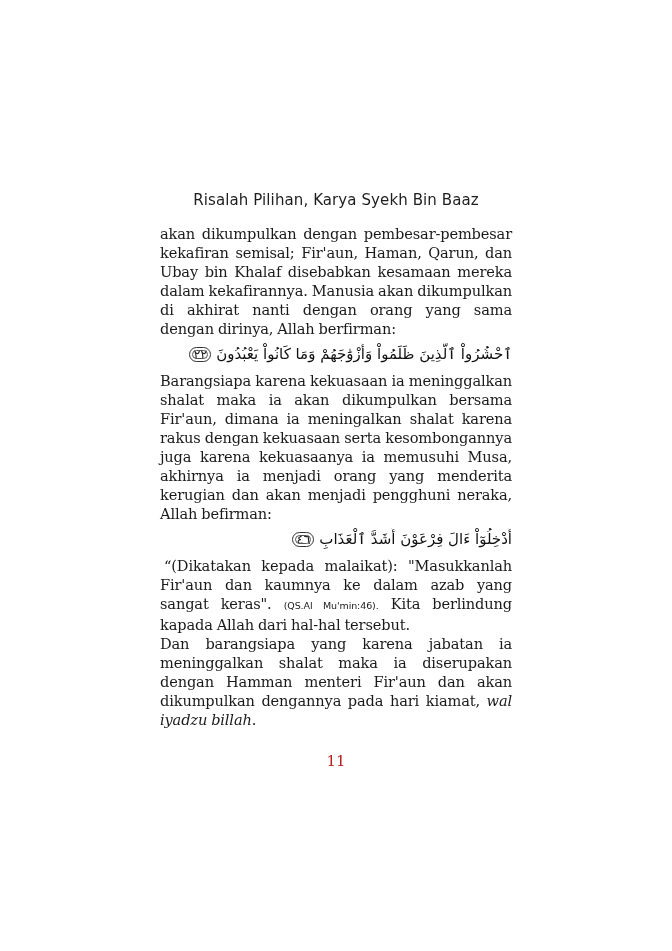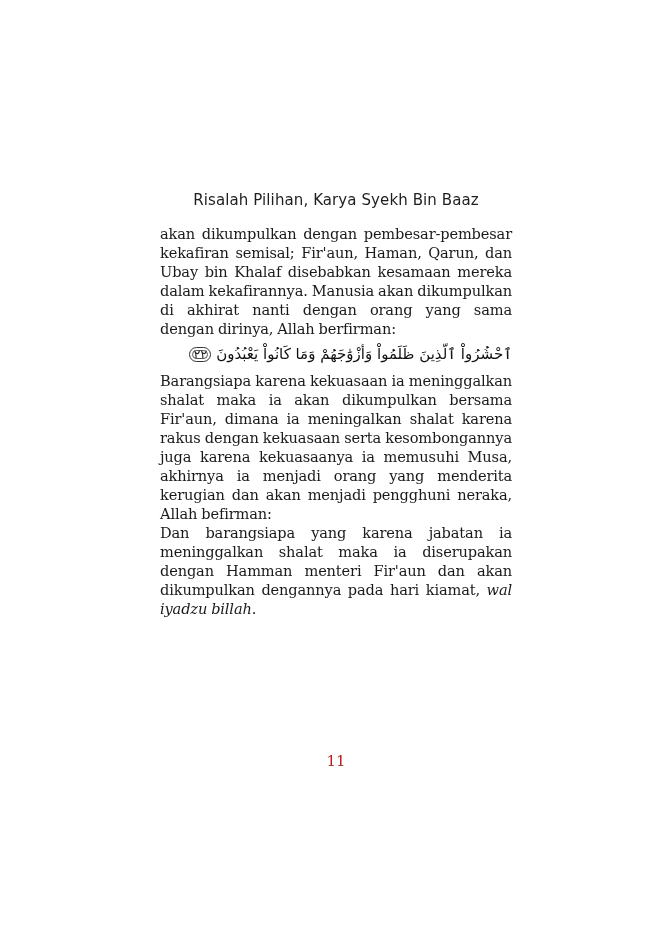--- a/index.html
+++ b/index.html
@@ -111,21 +111,26 @@
     <p class="para">akan dikumpulkan dengan pembesar-pembesar kekafiran semisal; Fir'aun, Haman, Qarun, dan Ubay bin Khalaf disebabkan kesamaan mereka dalam kekafirannya. Manusia akan dikumpulkan di akhirat nanti dengan orang yang sama dengan dirinya, Allah berfirman:</p>
 
     <div class="arabic">
       <span>ٱحْشُرُواْ ٱلَّذِينَ ظَلَمُواْ وَأَزْوَٰجَهُمْ وَمَا كَانُواْ يَعْبُدُونَ</span>
       <span class="ayah-mark"><span>٢٢</span></span>
     </div>
 
 
     <p class="para gap-top">Barangsiapa karena kekuasaan ia meninggalkan shalat maka ia akan dikumpulkan bersama Fir'aun, dimana ia meningalkan shalat karena rakus dengan kekuasaan serta kesombongannya juga karena kekuasaanya ia memusuhi Musa, akhirnya ia menjadi orang yang menderita kerugian dan akan menjadi pengghuni neraka, Allah befirman:</p>
 
+    <div class="arabic">
+      <span>أَدْخِلُوٓاْ ءَالَ فِرْعَوْنَ أَشَدَّ ٱلْعَذَابِ</span>
+      <span class="ayah-mark"><span>٤٦</span></span>
+    </div>
 
+    <p class="para"><span class="indent-space">“(Dikatakan kepada malaikat): "Masukkanlah Fir'aun dan kaumnya ke dalam azab yang sangat keras".</span> <span class="ref">(QS.Al Mu'min:46).</span><span> Kita berlindung kapada Allah dari hal-hal tersebut.</span></p>
 
     <p class="para gap-top"><span>Dan barangsiapa yang karena jabatan ia meninggalkan shalat maka ia diserupakan dengan Hamman menteri Fir'aun dan akan dikumpulkan dengannya pada hari kiamat, </span><span class="italic">wal iyadzu billah</span><span>.</span></p>
 
   </div>
 
   <div class="page-number">11</div>
 
 </div>
 
 </body></html>

